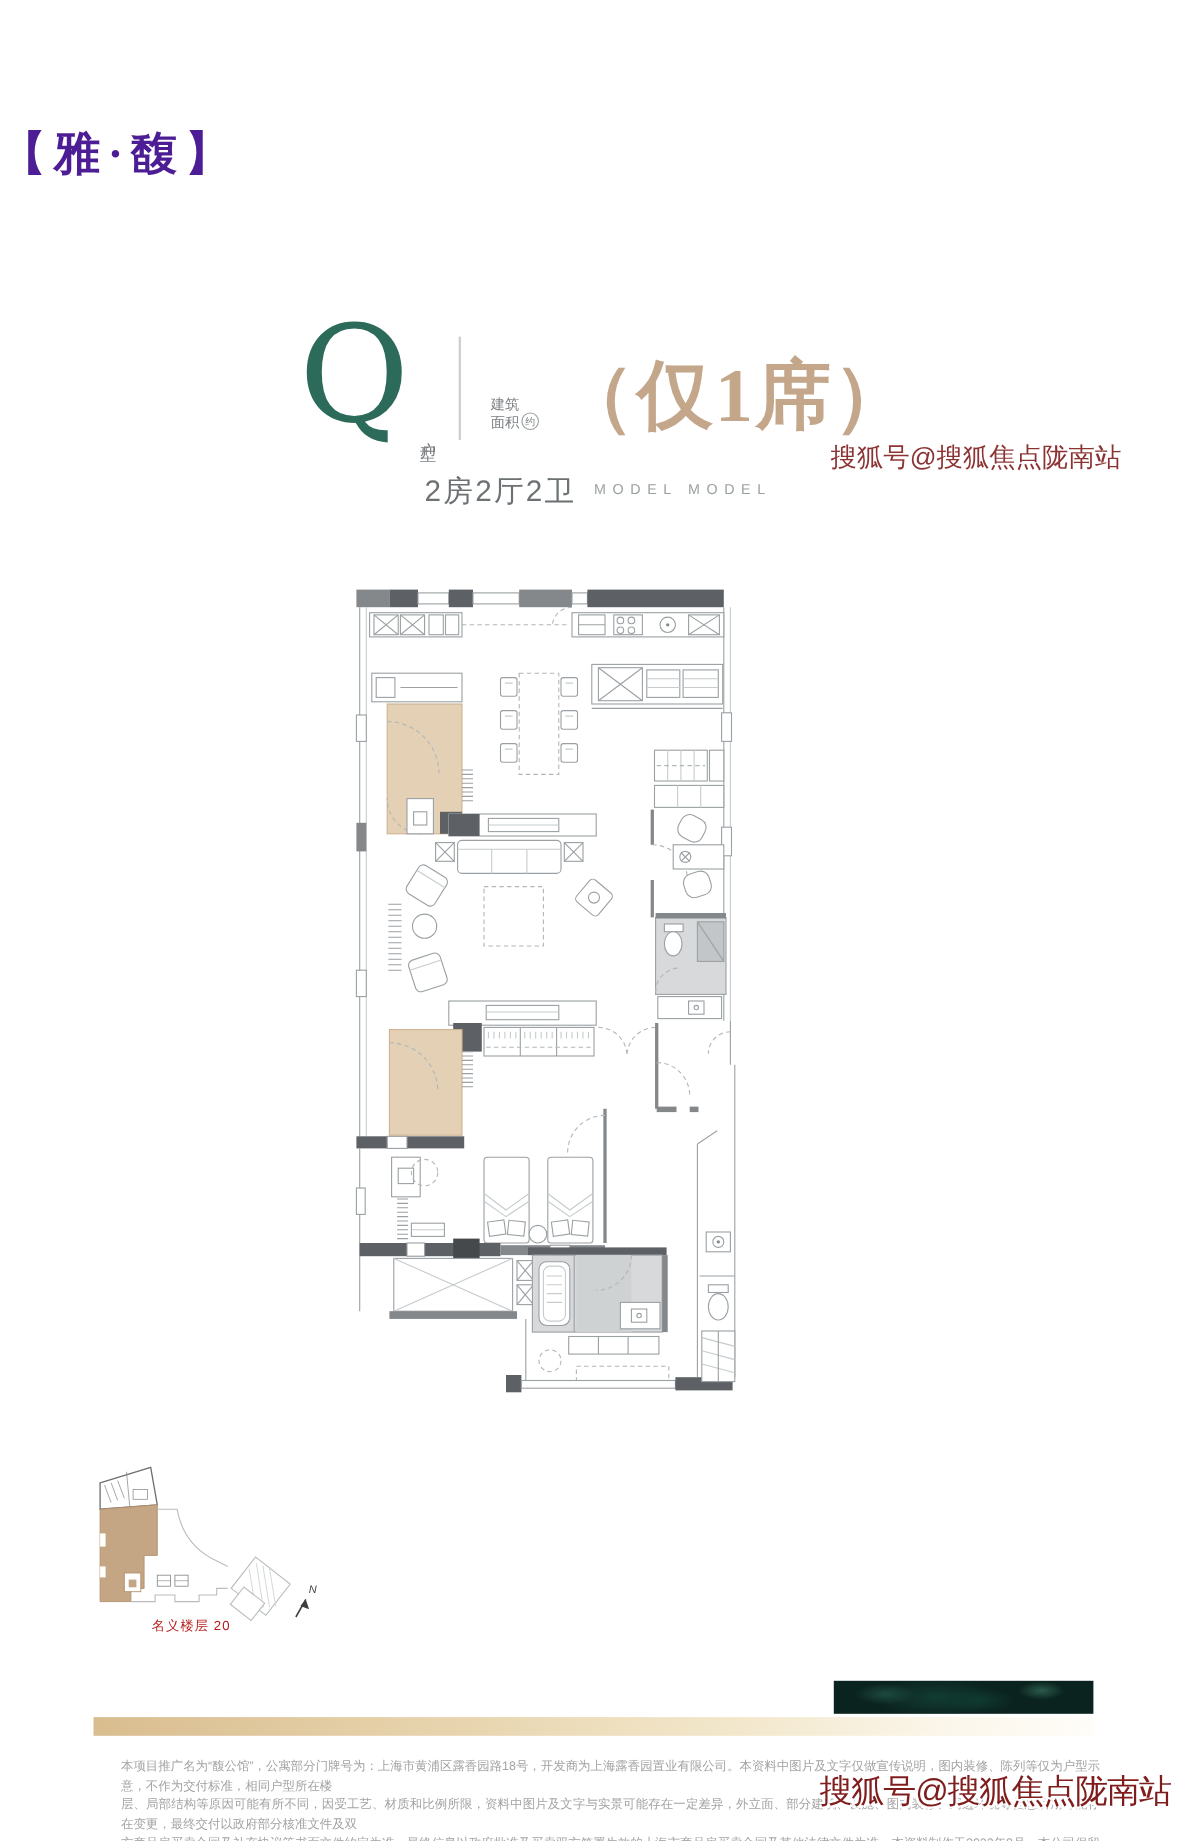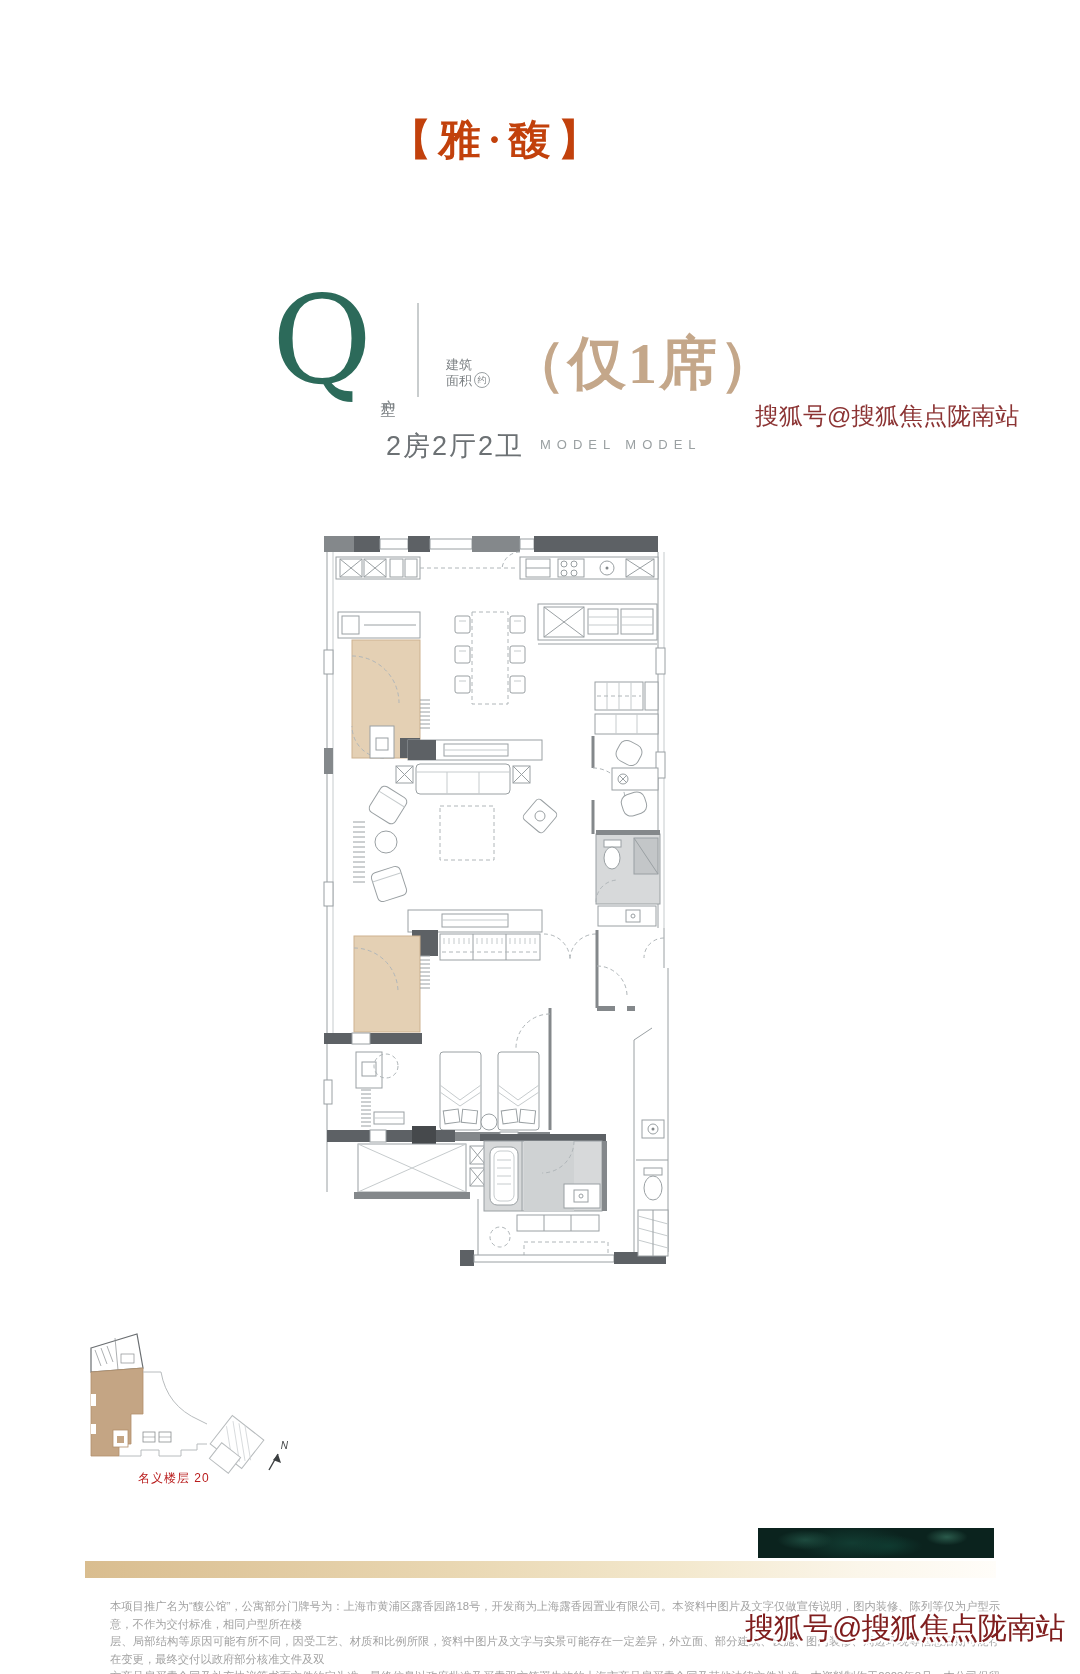--- a/index.html
+++ b/index.html
@@ -1,38 +1,38 @@
 <!DOCTYPE html>
 <html><head>
 <meta charset="utf-8">
 <style>
   html,body{margin:0;padding:0;background:#eaeaea;}
   .page{position:relative;width:1080px;height:1674px;background:#ffffff;overflow:hidden;
         font-family:"Liberation Sans",sans-serif;margin:0 auto;}
   
-  .title{position:absolute;left:0;top:112px;width:996px;text-align:center;
+  .title{position:absolute;left:0;top:112px;width:996px;text-align:left;
          font-family:"Liberation Serif","DejaVu Serif",serif;font-weight:bold;
-         font-size:42px;letter-spacing:7px;color:#c2410c;}
+         font-size:42px;letter-spacing:7px;color:#4c1d95;}
   
   .spec{position:absolute;left:272px;top:280px;display:flex;align-items:baseline;}
   .q-letter{font-family:"DejaVu Serif","Liberation Serif",serif;font-size:122px;line-height:1;
             color:#2c6a5a;font-weight:400;}
   .q-type{writing-mode:vertical-rl;font-size:15px;color:#7c8184;letter-spacing:3px;
           align-self:flex-end;margin:0 0 10px 6px;}
   .spec-divider{width:2px;height:94px;background:#c9cdce;align-self:flex-end;margin:0 16px 6px 20px;}
   .area-label{align-self:flex-end;margin:0 4px 14px 11px;font-size:13px;line-height:16px;color:#7c8184;
               display:flex;align-items:flex-end;}
   .area-label .txt{display:block;}
   .approx{display:inline-flex;width:14px;height:14px;border:1px solid #9aa0a3;border-radius:50%;
           font-size:9px;color:#7c8184;align-items:center;justify-content:center;margin:0 0 1px 2px;}
   .area-num{font-size:118px;line-height:1;color:#66696b;font-weight:bold;letter-spacing:-3px;
             font-family:"Liberation Sans",sans-serif;}
   .area-frac{font-size:50px;letter-spacing:0;}
   .area-sup{font-size:24px;vertical-align:26px;letter-spacing:0;}
-  .badge{font-family:"Liberation Serif","DejaVu Serif",serif;font-weight:bold;font-size:58px;
+  .badge{font-family:"Liberation Serif","DejaVu Serif",serif;font-weight:bold;font-size:69px;
          color:#c4a78a;margin-left:14px;letter-spacing:2px;}
   .config{position:absolute;left:386px;top:428px;font-size:27px;color:#6c7174;letter-spacing:2px;}
   .model-houses{position:absolute;left:540px;top:437px;font-size:13px;color:#9aa0a2;letter-spacing:6px;}
   
   .fp{position:absolute;left:312px;top:500px;width:358px;height:766px;}
   .fp .ln{stroke:#9aa0a3;stroke-width:1;fill:none}
   .fp .lt{stroke:#c6cbcd;stroke-width:1;fill:none}
   .fp .wl{stroke:#84888b;stroke-width:3;fill:none}
   .fp .fw{fill:#fff;stroke:#9aa0a3;stroke-width:1}
   .fp .dk{fill:#5d6165}

